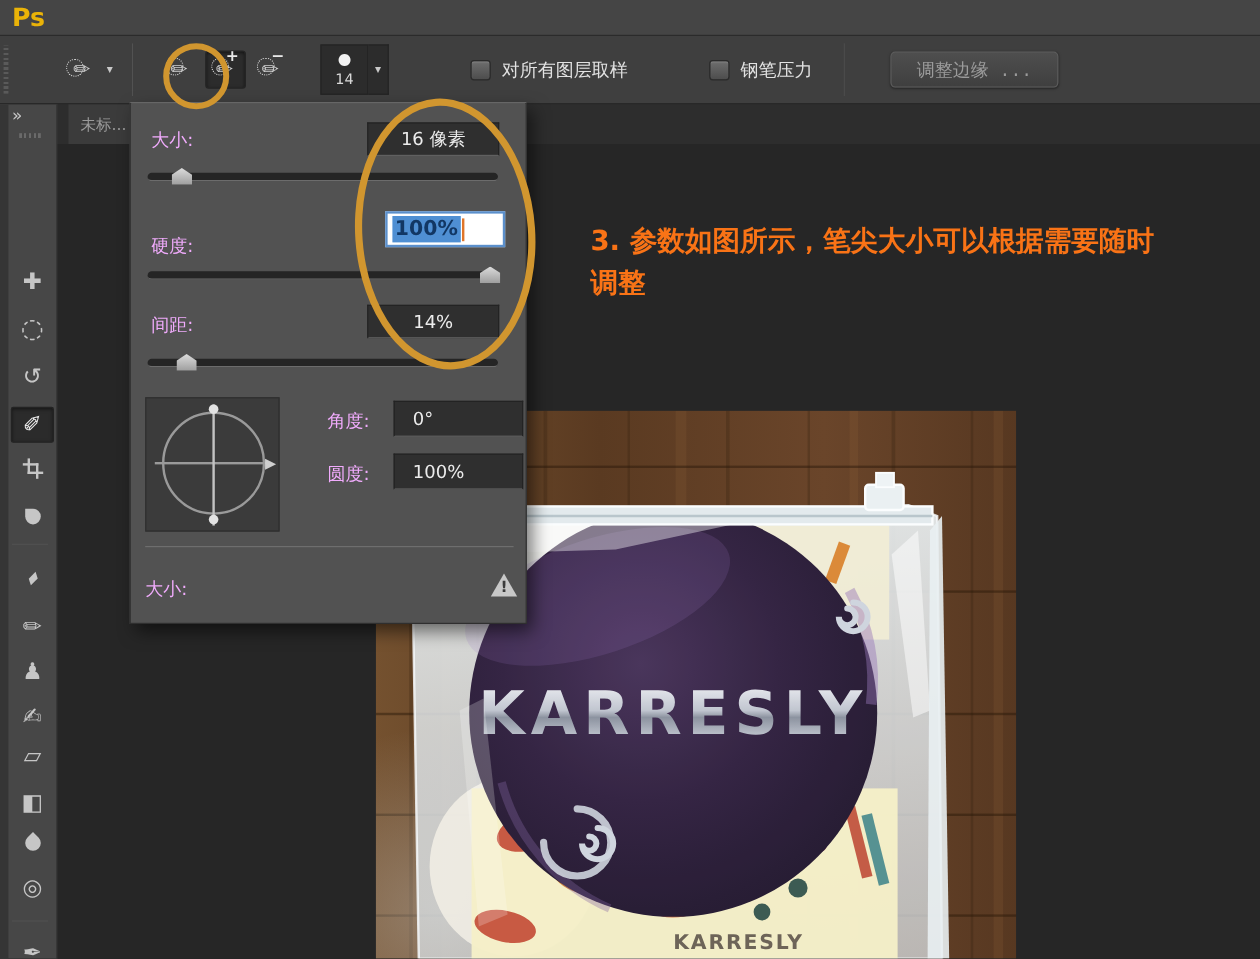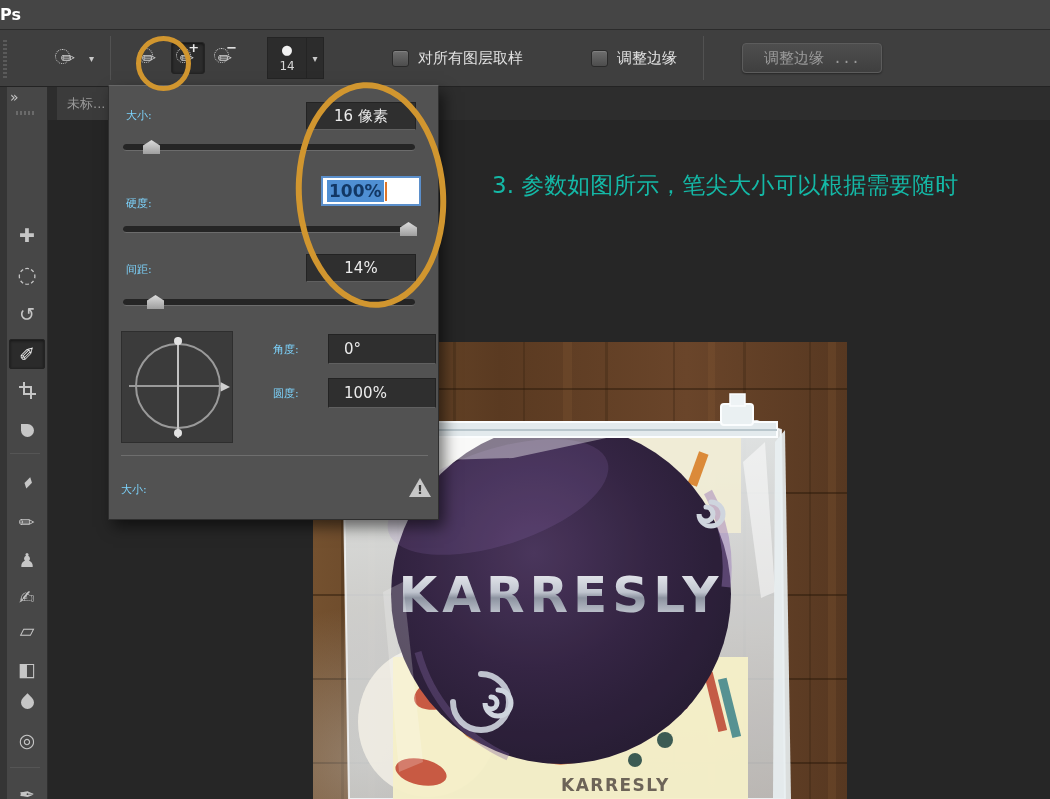--- a/index.html
+++ b/index.html
@@ -4,21 +4,21 @@
 <style>
   * { margin:0; padding:0; box-sizing:border-box; }
   html,body { width:1050px; height:799px; overflow:hidden; background:#262626;
               font-family:"DejaVu Sans","Liberation Sans",sans-serif; }
   .stage { position:relative; width:1050px; height:799px; background:#262626; }
 
   
   .menubar { position:absolute; left:0; top:0; width:1050px; height:30px;
              background:#454545; border-bottom:1px solid #2b2b2b;
              display:flex; align-items:center; }
-  .pslogo { color:#ffffff; font-weight:bold; font-size:16px; letter-spacing:0px; }
+  .pslogo { color:#eab308; font-weight:bold; font-size:21px; margin-left:10px; letter-spacing:0px; }
   .menuitems { display:flex; gap:39px; margin-left:47px; }
   .menuitem { color:#e4e4e4; font-size:14px; white-space:nowrap; cursor:default; }
 
   
   .optionsbar { position:absolute; left:0; top:30px; width:1050px; height:57px;
                 background:#3f3f3f; border-bottom:1px solid #232323;
                 display:flex; align-items:center; }
   .optgrip { width:5px; height:40px; margin-left:3px;
              background-image:repeating-linear-gradient(#3f3f3f 0 2px, #5a5a5a 2px 4px);
              width:4px; }
@@ -75,31 +75,31 @@
   .rot-45 { transform:rotate(-45deg); display:inline-block; }
   .drop { width:13px; height:13px; background:#c6c6c6; border-radius:0 50% 50% 50%; }
   .drop.up { transform:rotate(45deg); }
   .cropicon { position:relative; width:17px; height:17px; }
   .cropicon i { position:absolute; display:block; }
   .cropicon .c1 { left:4px; top:0; right:0; bottom:4px; border-left:2px solid #c6c6c6; border-bottom:2px solid #c6c6c6; }
   .cropicon .c2 { left:0; top:4px; right:4px; bottom:0; border-right:2px solid #c6c6c6; border-top:2px solid #c6c6c6; }
 
   
   .canvas { position:absolute; left:48px; top:120px; width:1002px; height:679px; background:#262626; }
-  .note { position:absolute; left:444px; top:48px; width:548px; color:#14b8a6;
-          font-size:23px; line-height:35px; }
+  .note { position:absolute; left:444px; top:64px; width:548px; color:#f97316;
+          font-size:23px; line-height:35px;font-weight:bold; }
 
   
   .photo { position:absolute; left:313px; top:342px; width:534px; height:457px; overflow:hidden; }
 
   
   .panel { position:absolute; left:108px; top:85px; width:331px; height:435px; background:#525252;
            border:1px solid #2f2f2f; border-top-color:#666; box-shadow:5px 7px 14px rgba(0,0,0,.55);
            z-index:50; }
-  .plabel { position:absolute; color:#7dd3fc; font-size:11px; }
+  .plabel { position:absolute; color:#f0abfc; font-size:15px; }
   .valbox { position:absolute; background:#2f2f2f; border:1px solid #232323; border-bottom-color:#606060;
             color:#ececec; font-size:15px; display:flex; align-items:center; }
   .valbox.center { justify-content:center; }
   .valbox.left { padding-left:15px; }
   .track { position:absolute; height:7px; background:#252525; border-radius:4px; border-bottom:1px solid #6c6c6c; }
   .thumb { position:absolute; width:17px; height:14px; top:-4px;
            background:linear-gradient(#dcdcdc,#9e9e9e); border:0;
            clip-path:polygon(50% 0,100% 40%,100% 100%,0 100%,0 40%); }
   .hardinput { position:absolute; background:#fff; border:2px solid #5b8fcb; display:flex; align-items:center;
                padding-left:4px; }
@@ -184,21 +184,21 @@
       </div>
     </div>
 
     <div class="checkgroup">
       <div class="checkbox"></div>
       <span class="checklabel">对所有图层取样</span>
     </div>
 
     <div class="checkgroup">
       <div class="checkbox"></div>
-      <span class="checklabel">调整边缘</span>
+      <span class="checklabel">钢笔压力</span>
     </div>
 
     <div class="optsep" style="margin-left:26px;"></div>
 
     <div class="refinebtn">调整边缘 ...</div>
   </div>
 
   <div class="tabbar">
     <div class="tab inactive">未标...</div>
   </div>
@@ -261,20 +261,21 @@
 
     <div class="tool" style="top:692px;">
       <span class="tg">✒</span>
       </div>
 
   </div>
 
   <div class="canvas">
     <div class="note">
       <div>3. 参数如图所示，笔尖大小可以根据需要随时</div>
+      <div>调整</div>
     </div>
   </div>
 
   <div class="photo">
     <svg width="534" height="457" viewBox="0 0 534 457">
       <defs>
         <linearGradient id="wood" x1="0" y1="0" x2="1" y2="0">
           <stop offset="0" stop-color="#74512f"></stop>
             <stop offset="0.35" stop-color="#5a3a21"></stop>
           <stop offset="0.7" stop-color="#6a452a"></stop>

